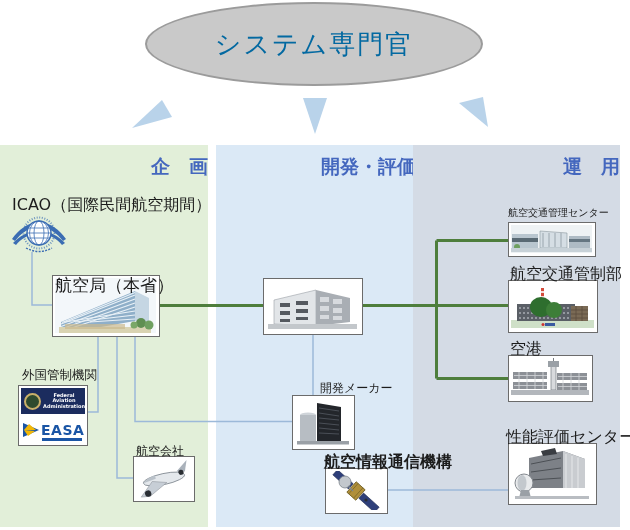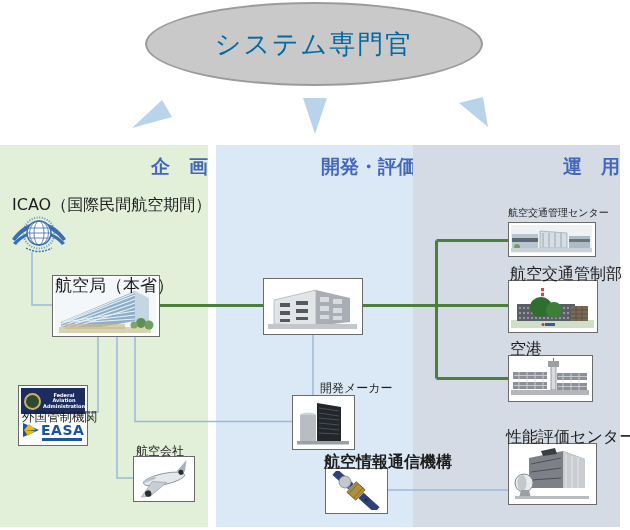--- a/index.html
+++ b/index.html
@@ -32,21 +32,21 @@
   #box-sdecc{left:263px;top:278px;width:100px;height:57px;}
   #box-maker{left:292px;top:395px;width:63px;height:55px;}
   #box-jais{left:325px;top:468px;width:63px;height:46px;}
   #box-atmc{left:508px;top:222px;width:88px;height:35px;}
   #box-atc{left:508px;top:280px;width:90px;height:53px;}
   #box-airport{left:508px;top:355px;width:85px;height:47px;}
   #box-perf{left:508px;top:443px;width:89px;height:62px;}
   
   #lbl-icao{left:12px;top:195px;}
   #lbl-jcab{left:55px;top:260px;font-size:17px;margin-top:14px;}
-  #lbl-foreign{left:22px;top:367px;font-size:12.5px;margin-top:42px;}
+  #lbl-foreign{left:22px;top:367px;font-size:12.5px;}
   #lbl-airline{left:136px;top:443px;font-size:12px;}
   #lbl-sdecc{left:258px;top:245px;width:110px;}
   #lbl-maker{left:320px;top:380px;font-size:12px;}
   #lbl-jais{left:324px;top:452px;font-weight:bold;}
   #lbl-atmc{left:508px;top:206px;font-size:10px;}
   #lbl-atc{left:510px;top:264px;}
   #lbl-airport{left:510px;top:339px;}
   #lbl-perf{left:506px;top:427px;text-align:center;}
   
   #icao-logo{position:absolute;left:10px;top:212px;z-index:3;}

